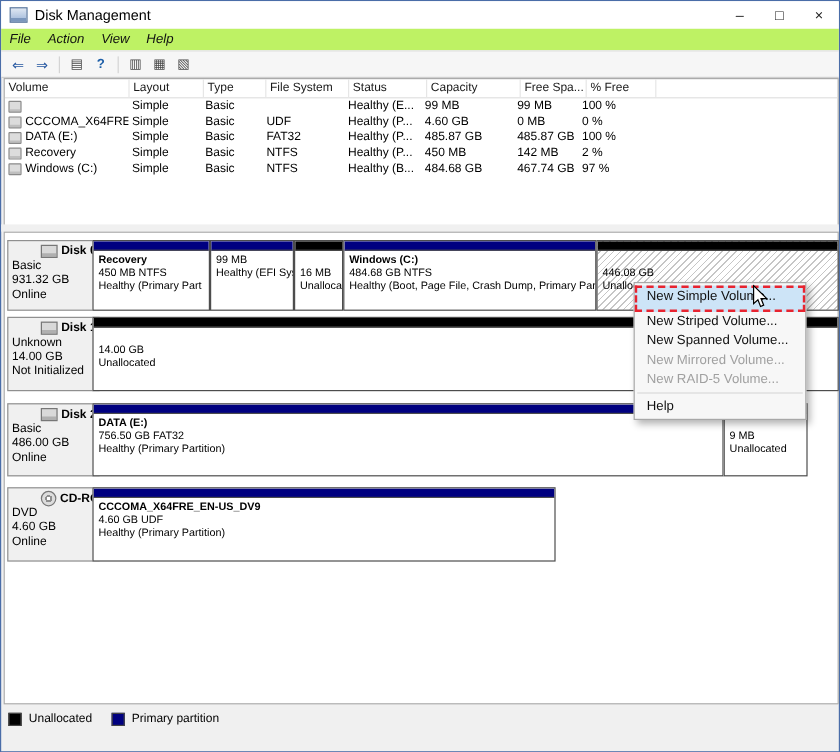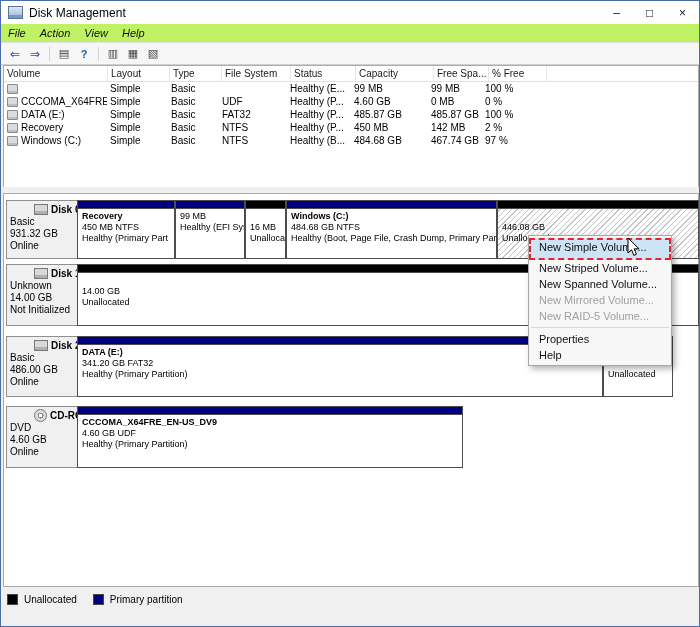--- a/index.html
+++ b/index.html
@@ -278,21 +278,21 @@
             <span>Disk 2</span>
           </div>
         <div class="dh-line">Basic</div>
         <div class="dh-line">486.00 GB</div>
         <div class="dh-line">Online</div>
       </div>
       <div class="part primary" style="left:73px;width:524px;">
         <div class="strip"></div>
         <div class="ptext">
           <div class="l b">DATA (E:)</div>
-          <div class="l">341.20 GB FAT32</div>
+          <div class="l">756.50 GB FAT32</div>
           <div class="l">Healthy (Primary Partition)</div>
         </div>
       </div>
       <div class="part unalloc" style="left:599px;width:68px;">
         <div class="strip"></div>
         <div class="ptext">
           <div class="l">9 MB</div>
           <div class="l">Unallocated</div>
         </div>
       </div>
@@ -326,21 +326,20 @@
     <span>Primary partition</span>
   </div>
 
   <div class="context-menu">
     <div class="cm-item highlighted">New Simple Volume...</div>
     <div class="cm-item">New Striped Volume...</div>
     <div class="cm-item">New Spanned Volume...</div>
     <div class="cm-item disabled">New Mirrored Volume...</div>
     <div class="cm-item disabled">New RAID-5 Volume...</div>
     <div class="cm-sep"></div>
-    <div class="cm-item">Properties</div>
     <div class="cm-item">Help</div>
   </div>
 
   <svg class="cursor" width="13" height="20" viewBox="0 0 13 20">
     <polygon points="1,1 1,16 4.6,12.8 6.8,18.4 9.4,17.3 7.2,11.8 12,11.8" fill="#ffffff" stroke="#000000" stroke-width="1"></polygon>
   </svg>
 
 </div>
 
 </body></html>

